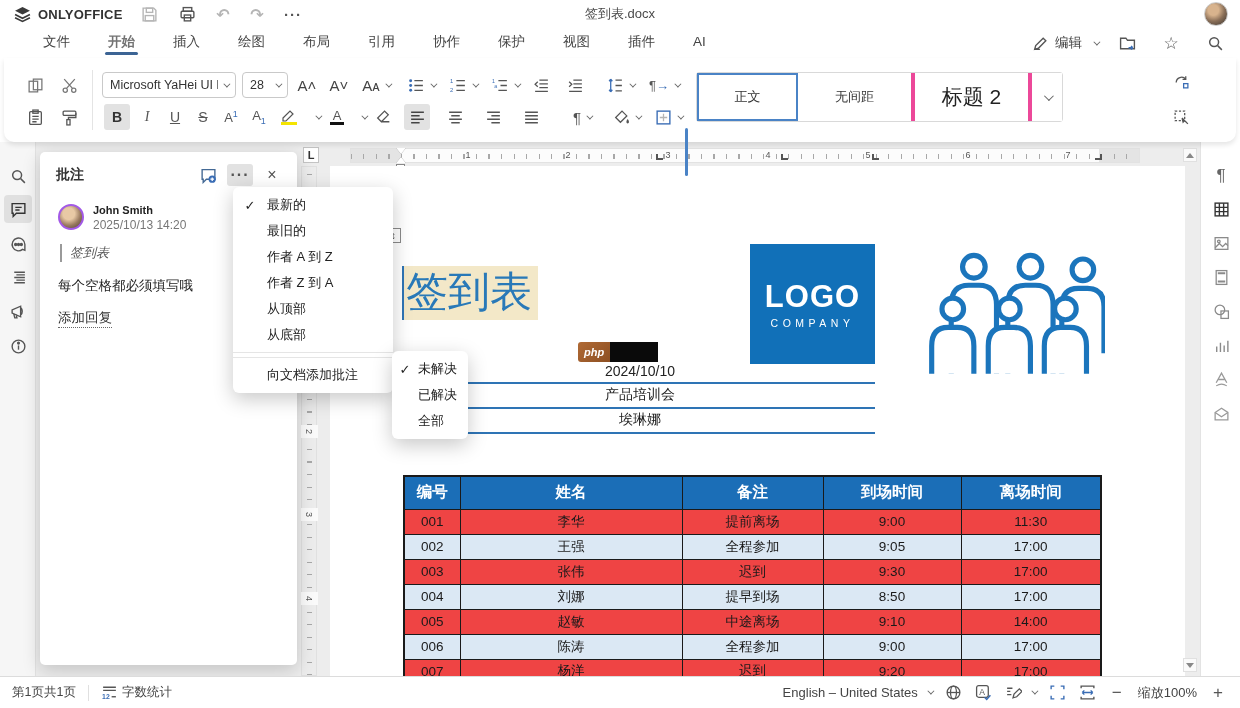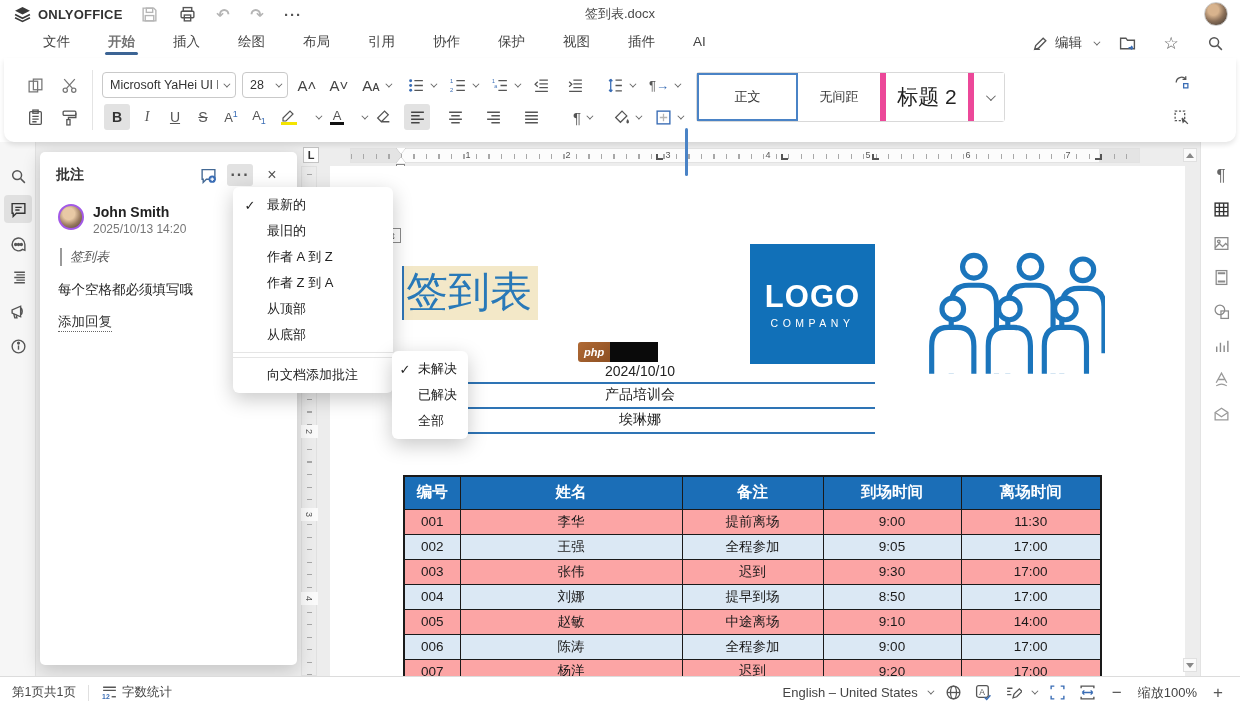--- a/index.html
+++ b/index.html
@@ -39,21 +39,21 @@
   .tb-item{position:absolute;display:flex;align-items:center;justify-content:center;height:26px;
     min-width:26px;border-radius:3px;cursor:pointer;color:#555;}
   .tb-item.on{background:#e2e2e2;}
   .tb-letter{font-size:15px;color:#444;}
   .combo{border:1px solid #c9c9c9;border-radius:4px;height:26px;display:flex;align-items:center;
     padding:0 7px;font-size:12.5px;color:#333;background:#fff;}
   .combo .chev{margin-left:auto;}
   .vsep{position:absolute;width:1px;background:#e4e4e4;top:12px;bottom:12px;}
   .blue-pip{position:absolute;left:681px;top:70px;width:3px;height:48px;border-radius:2px;background:#4a83c6;}
   .gallery{position:absolute;left:692px;top:14px;height:50px;display:flex;border:1px solid #d9d9d9;border-radius:3px;}
-  .gal-item{width:88px;border-right:6px solid #ec4899;display:flex;align-items:center;justify-content:center;
+  .gal-item{width:117px;border-right:4px solid #ec4899;display:flex;align-items:center;justify-content:center;
     font-size:13px;color:#333;background:#fff;cursor:pointer;}
   .gal-item.sel{border:2px solid #4a83c6;border-radius:0;width:101px;}
   .gal-item.hd{font-size:21px;color:#222;}
   .gal-more{width:30px;display:flex;align-items:center;justify-content:center;background:#fff;cursor:pointer;}
   
   .workspace{left:0;top:142px;width:1240px;height:534px;background:#ededed;overflow:hidden;}
   .left-rail{position:absolute;left:0;top:0;width:36px;height:534px;background:#f6f6f6;border-right:1px solid #e2e2e2;}
   .rail-btn{position:absolute;left:4px;width:28px;height:28px;border-radius:4px;display:flex;
     align-items:center;justify-content:center;cursor:pointer;}
   .rail-btn.on{background:#e0e0e0;}
@@ -95,35 +95,35 @@
   .php-badge{position:absolute;left:248px;top:176px;display:flex;height:20px;}
   .php-tag{background:linear-gradient(135deg,#b06a35,#8d4f22);color:#fff;font-size:11px;font-weight:bold;
     font-style:italic;border-radius:3px 0 0 3px;display:flex;align-items:center;padding:0 6px;}
   .php-redact{width:48px;background:#0a0a0a;}
   .ffield{position:absolute;left:75px;width:470px;border-bottom:2px solid #2e74b5;height:24px;
     display:flex;align-items:flex-end;justify-content:center;font-size:14px;color:#222;padding-bottom:3px;}
   .ffield .inner{width:330px;text-align:center;}
   .sheet{position:absolute;left:73px;top:309px;width:699px;height:201px;overflow:hidden;}
   table.doc{border-collapse:collapse;table-layout:fixed;width:697px;border:2px solid #1a1a1a;}
   table.doc th{background:#1b6eb7;color:#fff;font-size:15.5px;font-weight:bold;height:33px;border:1px solid #1a1a1a;}
-  table.doc td{font-size:13.5px;color:#1a1a1a;height:25px;text-align:center;border:1px solid #1a1a1a;background:#fca5a5;}
+  table.doc td{font-size:13.5px;color:#1a1a1a;height:25px;text-align:center;border:1px solid #1a1a1a;background:#ef4444;}
   table.doc tr.alt td{background:#dbe8f4;}
   
   .cpanel{position:absolute;left:40px;top:10px;width:257px;height:513px;background:#fff;border-radius:5px;
     box-shadow:0 5px 18px rgba(0,0,0,.18);z-index:40;}
   .cp-head{display:flex;align-items:center;padding:12px 12px 10px 16px;}
   .cp-title{font-size:14px;font-weight:bold;color:#333;flex:1;}
   .cp-btn{width:26px;height:22px;display:flex;align-items:center;justify-content:center;border-radius:3px;
     cursor:pointer;color:#555;margin-left:6px;}
   .cp-btn.on{background:#e2e2e2;}
   .cmt{padding:8px 16px 0 18px;}
   .cmt-top{display:flex;align-items:flex-start;gap:9px;}
   .cmt-ava{width:26px;height:26px;border-radius:50%;border:2px solid #a259e6;
     background:radial-gradient(circle at 40% 35%,#e8c9a5 0 30%,#9a7b60 60%,#47392e 100%);flex:none;}
-  .cmt-name{font-size:14px;font-weight:bold;color:#222;line-height:1.25;}
+  .cmt-name{font-size:11px;font-weight:bold;color:#222;line-height:1.25;}
   .cmt-date{font-size:12px;color:#777;}
   .cmt-edit{margin-left:auto;color:#555;}
   .cmt-quote{margin:12px 0 0 2px;border-left:2px solid #9a9a9a;padding-left:8px;font-style:italic;
     color:#555;font-size:13px;}
   .cmt-body{margin-top:15px;font-size:13.5px;color:#222;}
   .cmt-reply{margin-top:14px;font-size:13.5px;color:#333;border-bottom:1px dotted #666;display:inline-block;cursor:pointer;}
   
   .menu{position:absolute;background:#fff;border-radius:6px;box-shadow:0 6px 20px rgba(0,0,0,.22);padding:5px 0;z-index:50;}
   .sort-menu{left:233px;top:45px;width:160px;}
   .sub-menu{left:392px;top:209px;width:76px;z-index:55;}

